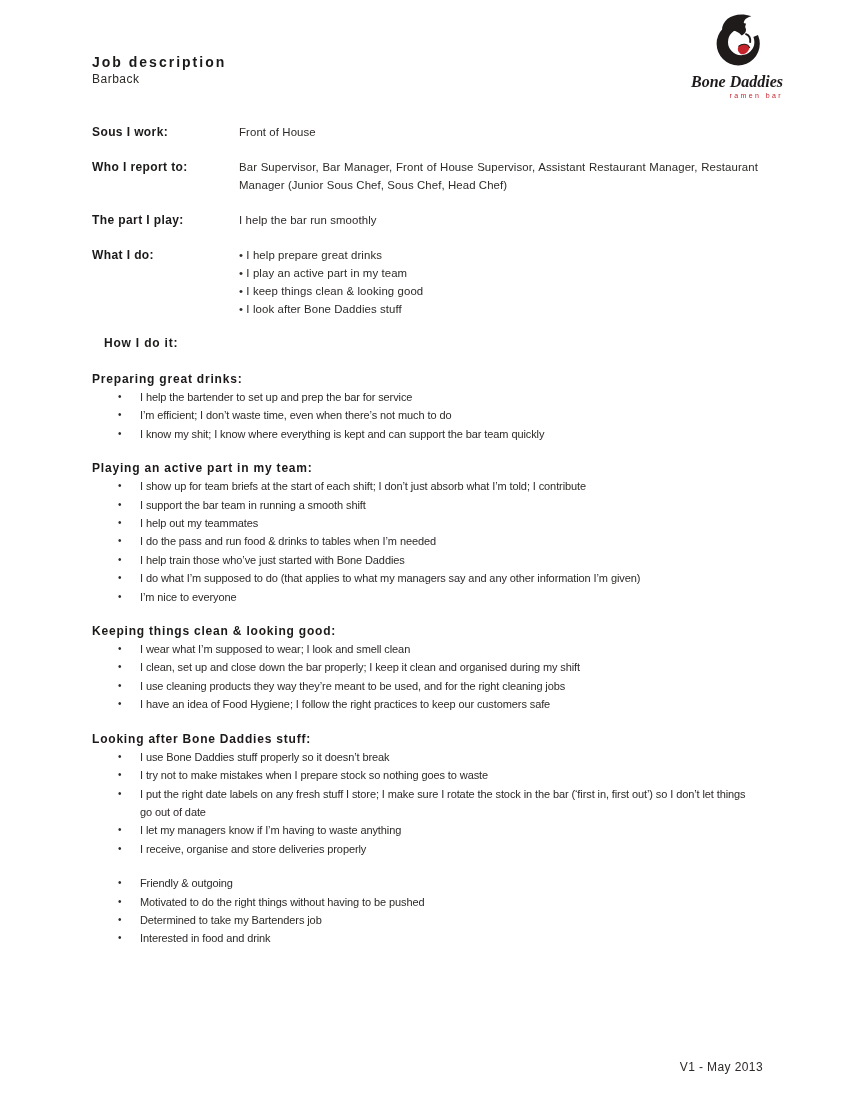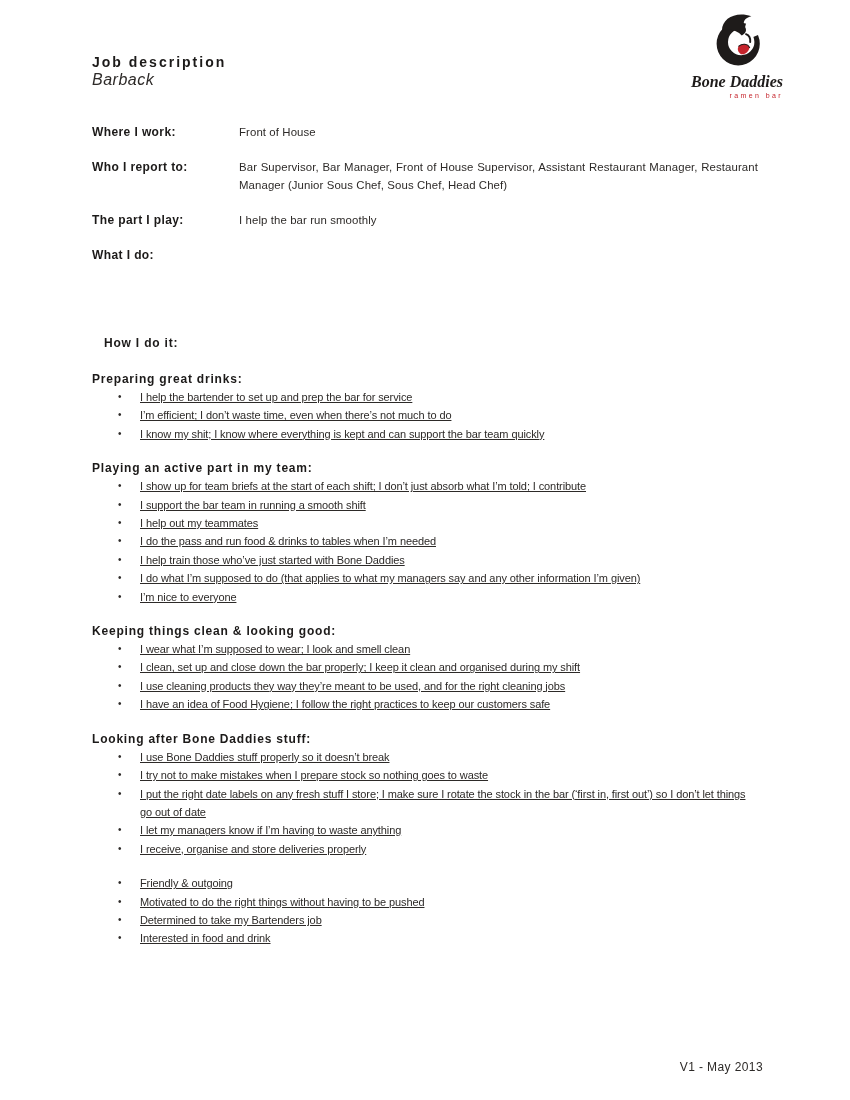--- a/index.html
+++ b/index.html
@@ -4,21 +4,21 @@
 <style>
   html,body { margin:0; padding:0; background:#ffffff; }
   .page {
     position:relative; width:850px; height:1100px; background:#ffffff;
     font-family:"Liberation Sans", sans-serif; color:#2d2a28; overflow:hidden;border-radius:12px;
   }
 
   
   .header { position:absolute; left:92px; top:54px; }
   .doc-title { font-size:14px; font-weight:bold; letter-spacing:2px; color:#1c1a19; line-height:16px; }
-  .doc-subtitle { font-size:16px; letter-spacing:0.5px; line-height:15px; margin-top:2px;font-style:italic; }
+  .doc-subtitle { font-size:12px; letter-spacing:0.5px; line-height:15px; margin-top:2px; }
 
   
   .logo { position:absolute; left:691px; top:12px; width:92px; text-align:right; }
   .logo-mark { width:54px; height:60px; display:block; margin:0 auto; }
   .logo-brand { font-family:"Liberation Serif", serif; font-style:italic; font-weight:bold;
     font-size:16px; color:#1e1b1a; line-height:17px; margin-top:1px; white-space:nowrap; }
   .logo-tagline { font-size:7px; color:#c5242c; letter-spacing:2.4px; line-height:8px; margin-top:2px; }
 
   
   .info { position:absolute; left:92px; top:123px; width:666px; }
@@ -33,21 +33,21 @@
   
   .how-heading { position:absolute; left:104px; top:334px; font-weight:bold; font-size:12px;
     letter-spacing:0.8px; color:#1c1a19; line-height:18px; }
 
   
   .sections { position:absolute; left:92px; top:370px; width:666px; }
   .section { margin-bottom:16px; }
   .section-heading { font-weight:bold; font-size:12px; letter-spacing:0.8px; color:#1c1a19; line-height:18px; }
   .section ul { margin:0; padding:0; list-style:none; }
   .section li { position:relative; padding-left:48px; font-size:11px; letter-spacing:-0.1px;
-    line-height:18.4px; max-width:620px;text-decoration:underline; }
+    line-height:18.4px; max-width:620px; }
   .section li::before { content:"\2022"; position:absolute; left:26px; font-size:10px; }
 
   
   .footer { position:absolute; right:87px; top:1060px; font-size:12px; letter-spacing:0.4px; line-height:14px; }
 </style>
 </head>
 <body>
 
 <div class="page">
 
@@ -70,33 +70,40 @@
 
       <path fill="#c5242c" d="M 48,57 C 54,51 64,53 66,59 C 64,68 55,73 50,69 C 46,65 45,61 48,57 Z"></path>
       <path d="M 48,57 C 54,52 63,53 66,59" fill="none" stroke="#1e1b1a" stroke-width="1.8" stroke-linecap="round"></path>
     </svg>
     <div class="logo-brand">Bone Daddies</div>
     <div class="logo-tagline">ramen bar</div>
   </div>
 
   <div class="info">
     <div class="info-row">
-      <div class="info-label">Where I work:</div>
+      <div class="info-label">Sous I work:</div>
       <div class="info-value">Front of House</div>
     </div>
     <div class="info-row">
       <div class="info-label">Who I report to:</div>
       <div class="info-value justify">Bar Supervisor, Bar Manager, Front of House Supervisor, Assistant Restaurant Manager, Restaurant Manager (Junior Sous Chef, Sous Chef, Head Chef)</div>
     </div>
     <div class="info-row">
       <div class="info-label">The part I play:</div>
       <div class="info-value">I help the bar run smoothly</div>
     </div>
     <div class="info-row">
       <div class="info-label">What I do:</div>
+      <div class="info-value">
+
+      <div class="wid-item">I help prepare great drinks</div>
+          <div class="wid-item">I play an active part in my team</div>
+          <div class="wid-item">I keep things clean &amp; looking good</div>
+          <div class="wid-item">I look after Bone Daddies stuff</div>
+        </div>
     </div>
   </div>
 
   <div class="how-heading">How I do it:</div>
 
   <div class="sections">
     <div class="section">
       <div class="section-heading">Preparing great drinks:</div>
       <ul>
 

